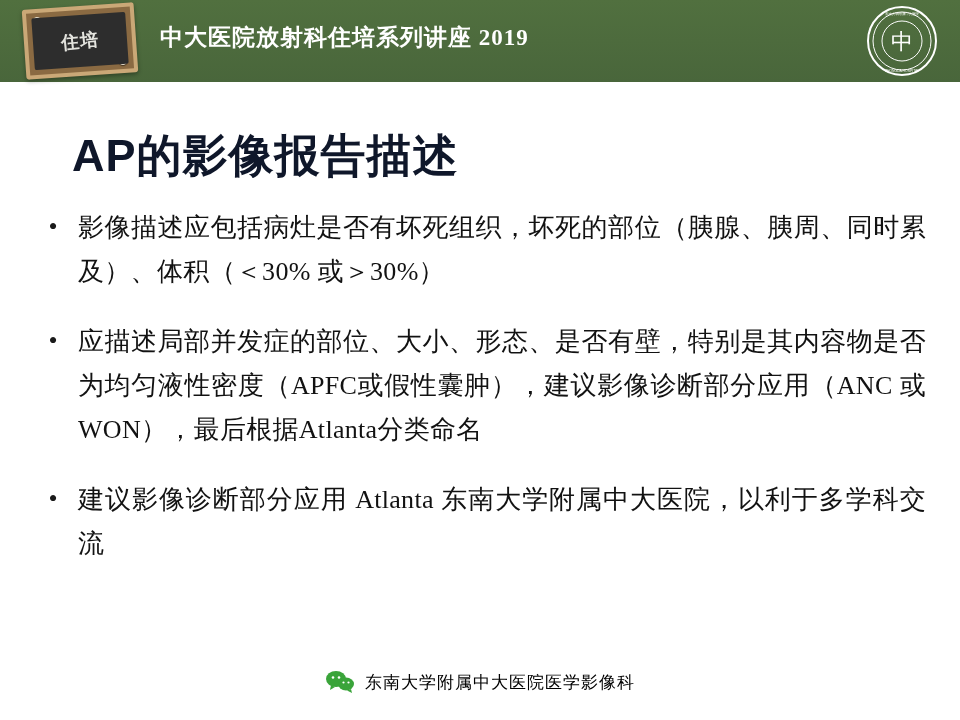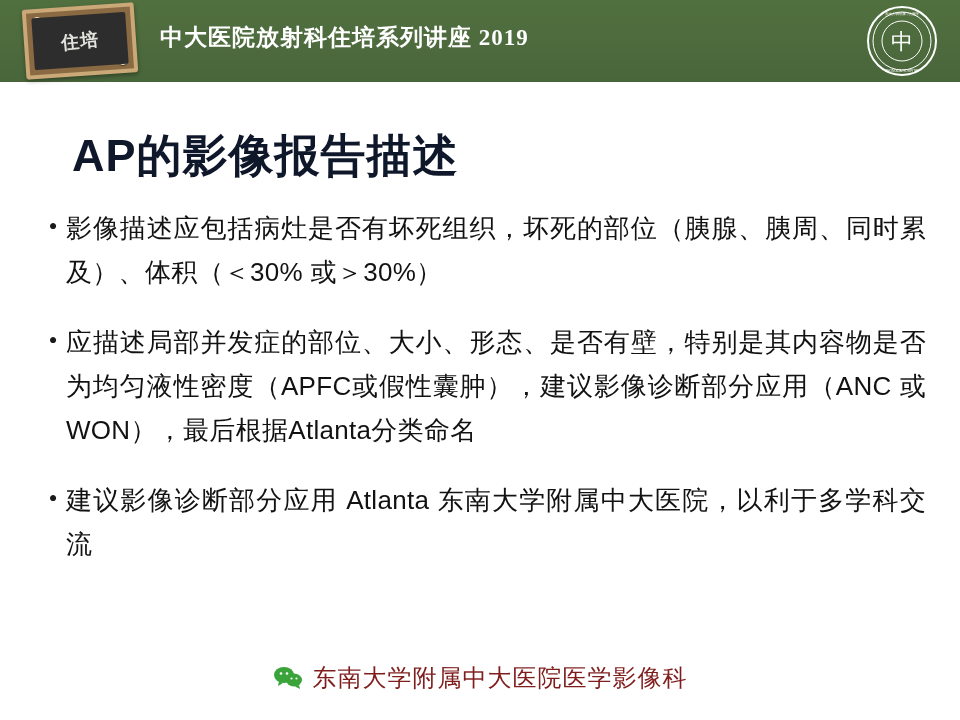--- a/index.html
+++ b/index.html
@@ -127,47 +127,48 @@
     flex: 0 0 auto;
     width: 26px;
     font-size: 26px;
     line-height: 42px;
     color: #1a1a1a;
     text-align: center;
     user-select: none;
   }
   .bullet-text {
     flex: 1 1 auto;
-    font-family: Liberation Sans, sans-serif;
+    font-family: Liberation Serif, serif;
     font-size: 26px;
     line-height: 44px;
     color: #121212;
     text-align: justify;
     letter-spacing: 0.3px;
+    margin-left: 12px;
   }
 
   
   .footer {
     position: absolute;
     left: 0;
     bottom: 26px;
     width: 960px;
     display: flex;
     align-items: center;
     justify-content: center;
   }
   .wechat-icon {
     width: 30px;
     height: 24px;
     margin-right: 10px;
   }
   .footer-text {
     font-family: "Liberation Sans", sans-serif;
-    font-size: 24px;
-    color: #7f1d1d;
+    font-size: 17px;
+    color: #000000;
     letter-spacing: 1px;
   }
 </style>
 </head>
 <body>
 
 <div class="slide">
 
   <div class="header">
 

